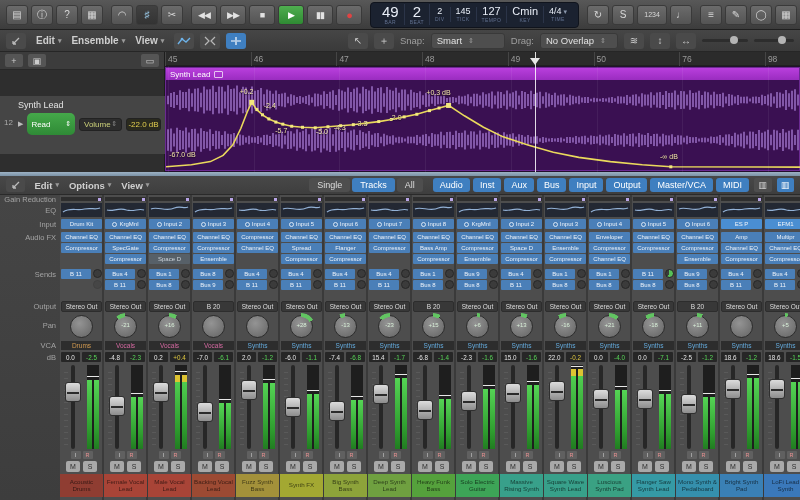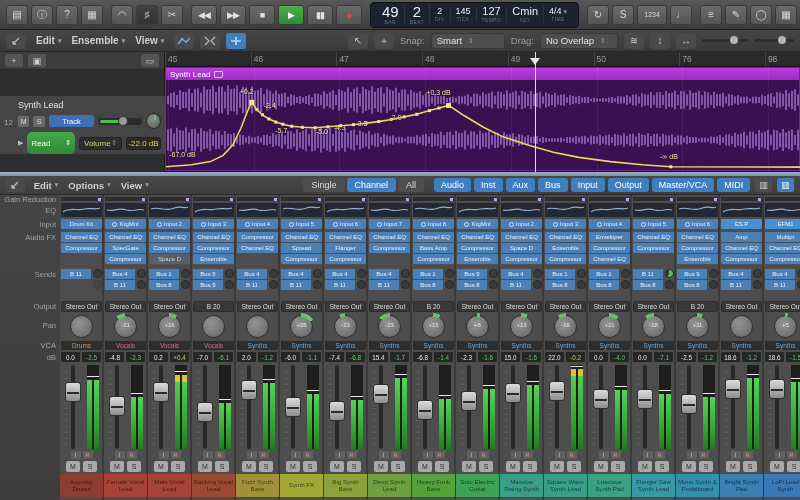--- a/index.html
+++ b/index.html
@@ -297,30 +297,20 @@
       <div class="th-btn">▣</div>
       <div class="spacer"></div>
       <div class="th-btn">▭</div>
     </div>
     <div class="track12">
       <div class="tnum">12</div>
       <div class="trow">
         <span class="tname">Synth Lead</span>
       </div>
       <div class="trow">
-        <div class="msq">M</div>
-        <div class="msq">S</div>
-        <div class="trackbtn">Track</div>
-        <div class="vslider">
-            <b></b>
-            <i></i>
-          </div>
-        <div class="tknob"></div>
-      </div>
-      <div class="trow">
         <span class="disc">▶</span>
         <div class="readsel">
             <span>Read</span>
           </div>
         <div class="volsel">
             <span>Volume</span>
           </div>
         <div class="dbval">-22.0 dB</div>
       </div>
     </div>
@@ -413,21 +403,21 @@
         </svg>
       </div>
     <div id="mixMenus" style="display:flex;gap:2px">
         <div class="menu">Edit</div>
         <div class="menu">Options</div>
         <div class="menu">View</div>
       </div>
     <div style="width:150px"></div>
     <div id="mixViewBtns" style="display:flex;gap:2px">
         <div class="vbtn">Single</div>
-        <div class="vbtn on">Channel</div>
+        <div class="vbtn on">Tracks</div>
         <div class="vbtn">All</div>
       </div>
     <div class="spacer"></div>
     <div id="mixFilters" style="display:flex;gap:3px">
         <div class="fbtn">Audio</div>
         <div class="fbtn">Inst</div>
         <div class="fbtn">Aux</div>
         <div class="fbtn">Bus</div>
         <div class="fbtn">Input</div>
         <div class="fbtn">Output</div>

